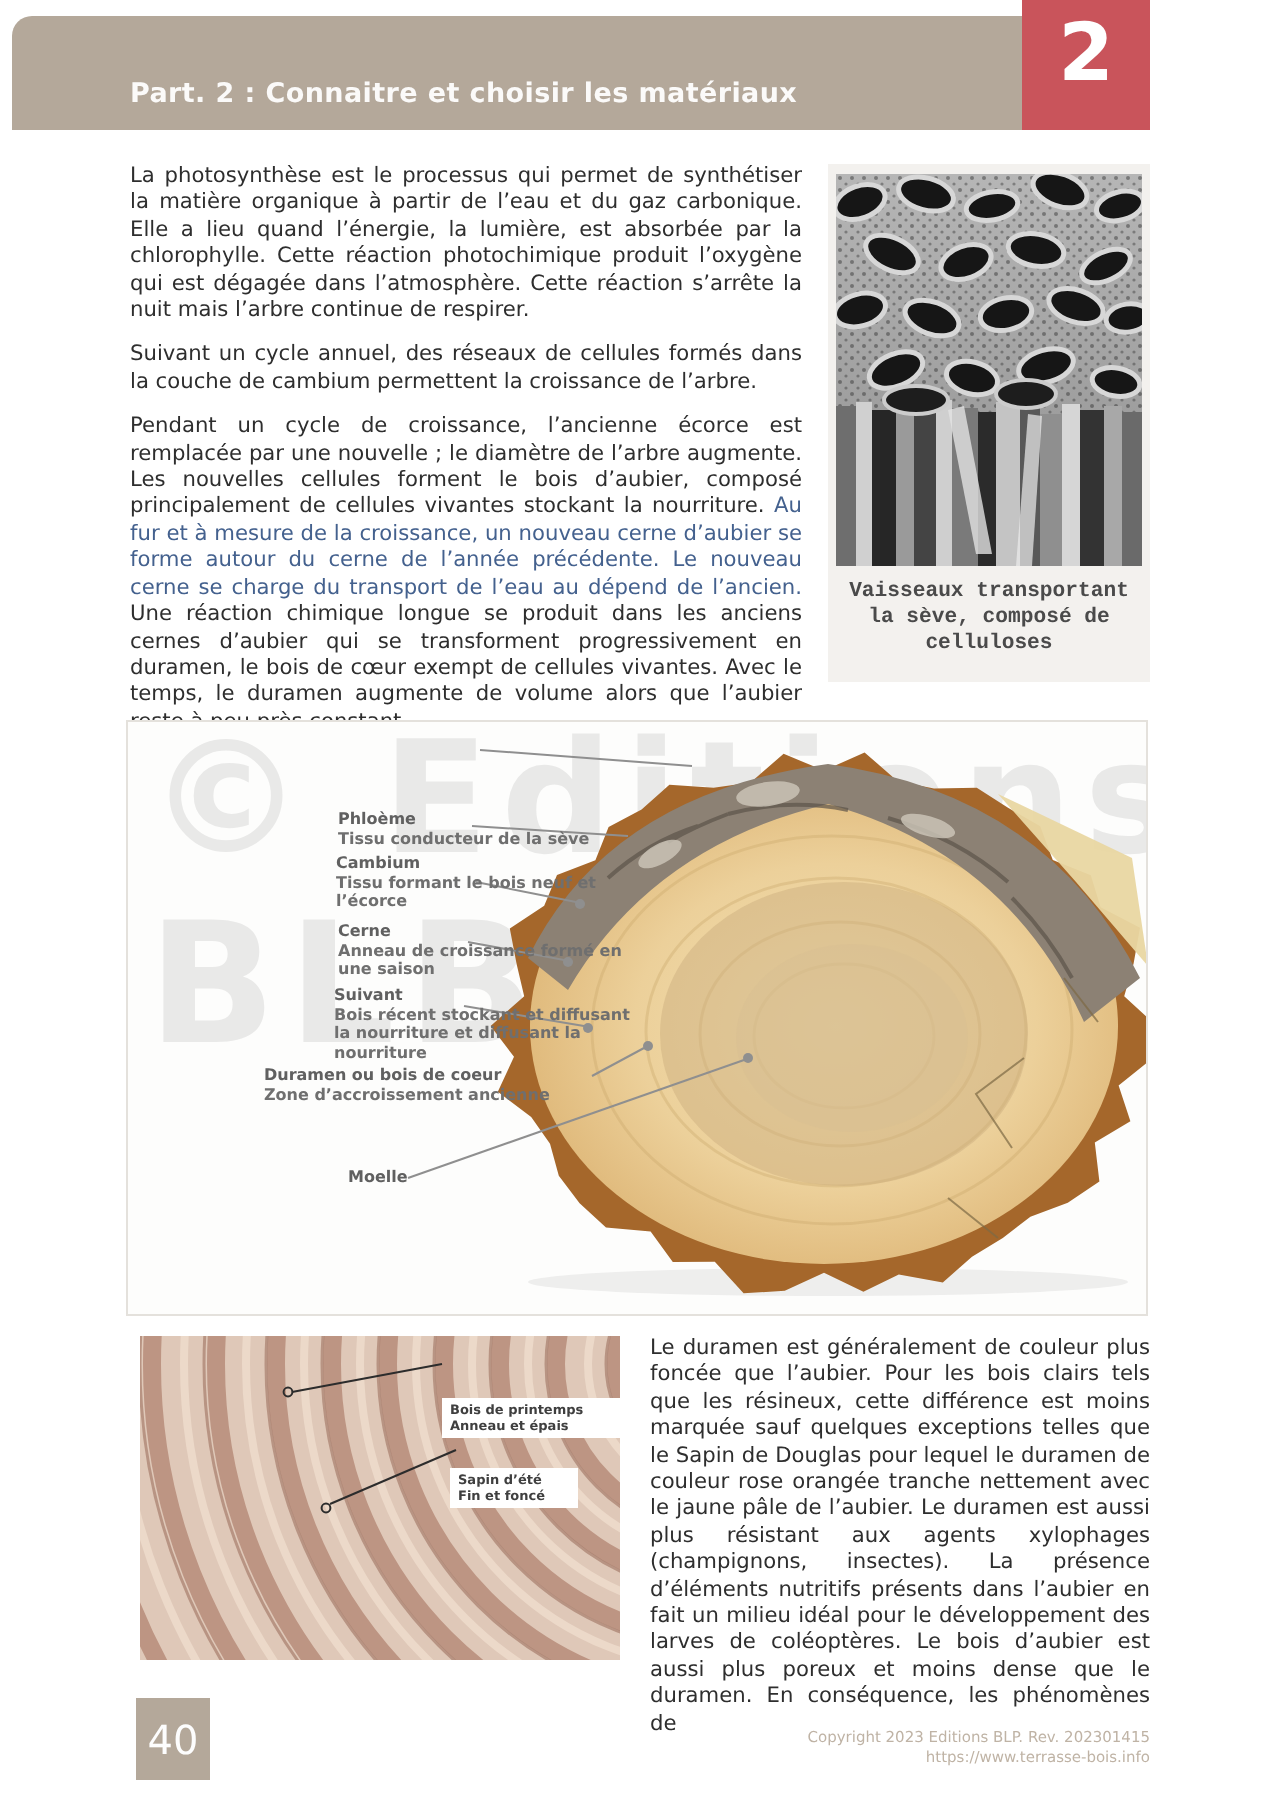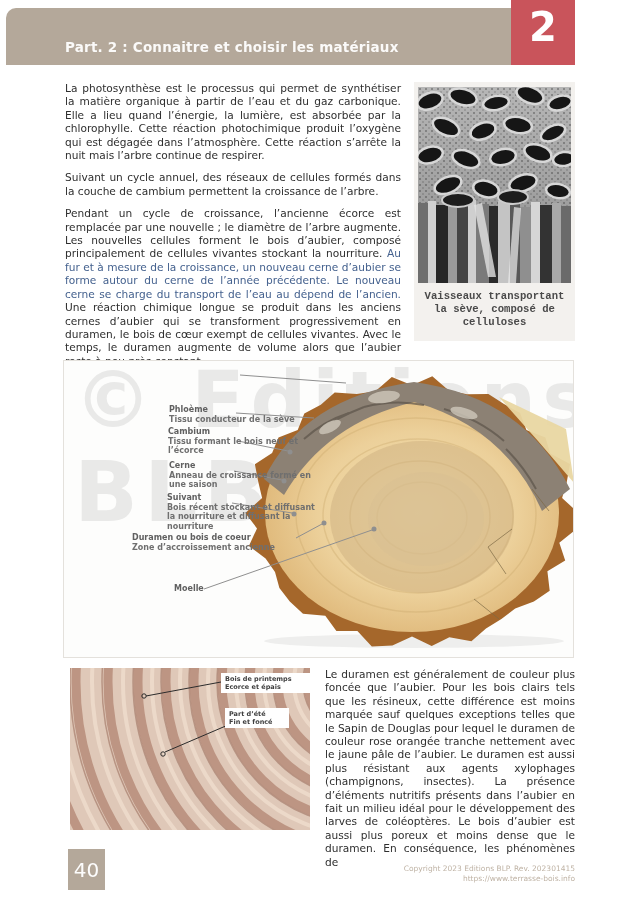--- a/index.html
+++ b/index.html
@@ -35,21 +35,21 @@
   .wm2{left:10px;top:82px;font-size:84px;}
   .log-svg{position:absolute;left:180px;top:8px;z-index:2;}
   .leader-svg{position:absolute;left:0;top:0;z-index:3;pointer-events:none;}
   .ds-label{position:absolute;z-index:4;font-size:8px;font-weight:bold;
     color:#6f6f6f;line-height:9.6px;width:152px;}
   .ds-label .lt{display:block;color:#606060;}
   
   .rings-fig{position:absolute;left:70px;top:668px;width:240px;height:162px;}
   .rings-fig svg{position:absolute;left:0;top:0;}
   .ring-label{position:absolute;background:#fff;padding:2px 4px;
-    font-size:6.5px;font-weight:bold;color:#3f3f3f;line-height:8px;z-index:3;}
+    font-size:6.5px;font-weight:bold;color:#3f3f3f;line-height:8px;z-index:3;margin-top:26px;}
   
   .duramen-text{position:absolute;left:325px;top:668px;width:250px;
     font-size:10.6px;line-height:13.4px;text-align:justify;}
   
   .page-num{position:absolute;left:68px;top:849px;width:37px;height:41px;
     background:#b4a89a;color:#fdfdfd;font-size:20px;display:flex;
     align-items:center;justify-content:center;}
   .copyright{position:absolute;right:65px;top:864px;text-align:right;
     font-size:7.5px;line-height:10px;color:#bfb3a5;}
 </style>
@@ -254,24 +254,24 @@
     </g>
     <g stroke="#2c2c2c" stroke-width="1" fill="none">
       <path d="M151,14 L76,28"></path>
       <path d="M158,57 L95,84"></path>
       <circle cx="74" cy="28" r="2.2"></circle>
       <circle cx="93" cy="86" r="2.2"></circle>
     </g>
   </svg>
   <div class="ring-label" style="left:151px;top:5px;width:82px;">
     <span>Bois de printemps</span><br>
-    <span>Ecorce et épais</span>
+    <span>Anneau et épais</span>
   </div>
   <div class="ring-label" style="left:155px;top:40px;width:56px;">
-    <span>Part d’été</span><br>
+    <span>Sapin d’été</span><br>
     <span>Fin et foncé</span>
   </div>
 </div>
 
 <div class="duramen-text">Le duramen est généralement de couleur plus foncée que l’aubier. Pour les bois clairs tels que les résineux, cette différence est moins marquée sauf quelques exceptions telles que le Sapin de Douglas pour lequel le duramen de couleur rose orangée tranche nettement avec le jaune pâle de l’aubier. Le duramen est aussi plus résistant aux agents xylophages (champignons, insectes). La présence d’éléments nutritifs présents dans l’aubier en fait un milieu idéal pour le développement des larves de coléoptères. Le bois d’aubier est aussi plus poreux et moins dense que le duramen. En conséquence, les phénomènes de</div>
 
 <div class="page-num">40</div>
 <div class="copyright">
   <span>Copyright 2023 Editions BLP. Rev. 202301415</span><br>
   <span>https://www.terrasse-bois.info</span>

